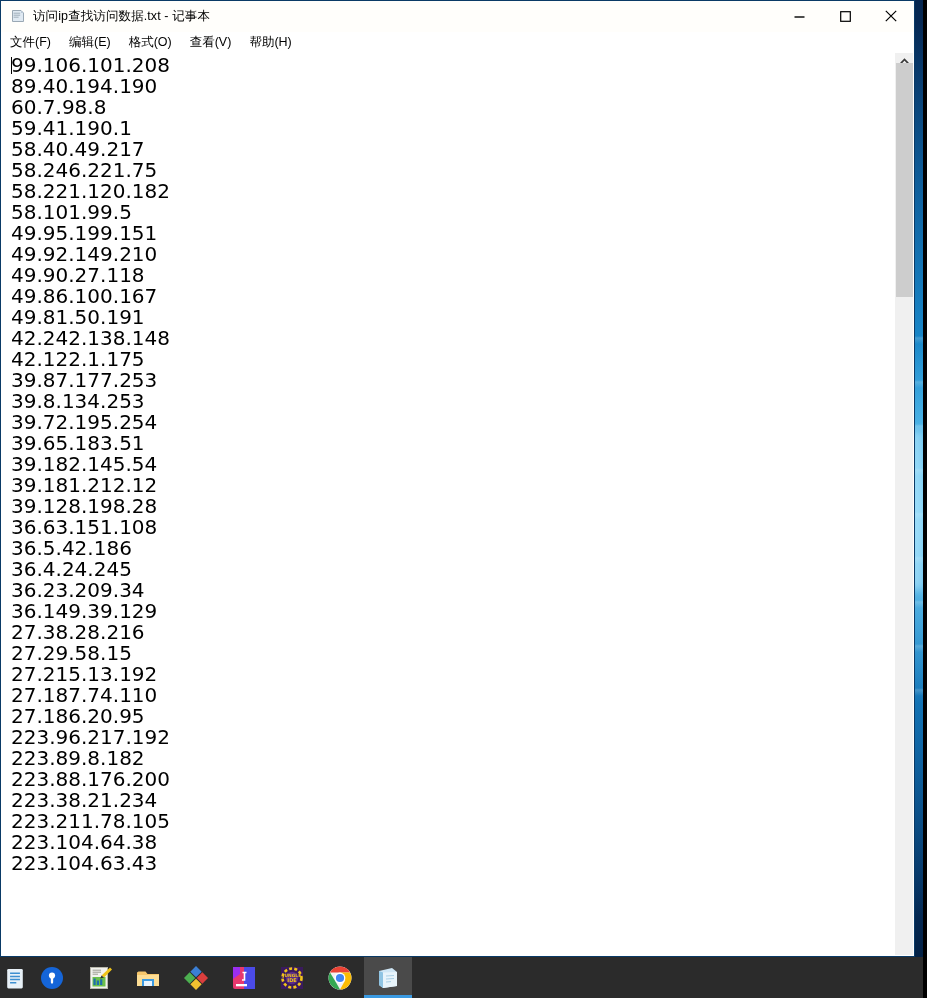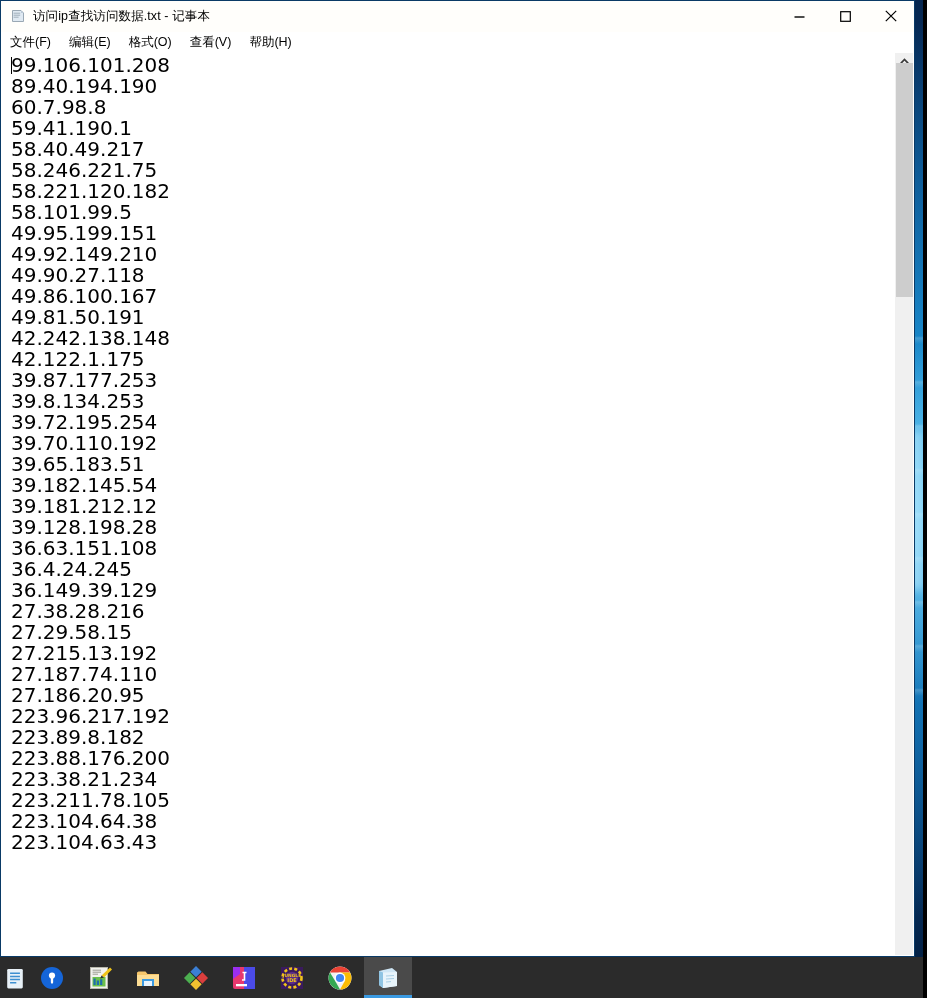--- a/index.html
+++ b/index.html
@@ -283,27 +283,28 @@
             <div class="text-line">49.95.199.151</div>
             <div class="text-line">49.92.149.210</div>
             <div class="text-line">49.90.27.118</div>
             <div class="text-line">49.86.100.167</div>
             <div class="text-line">49.81.50.191</div>
             <div class="text-line">42.242.138.148</div>
             <div class="text-line">42.122.1.175</div>
             <div class="text-line">39.87.177.253</div>
             <div class="text-line">39.8.134.253</div>
             <div class="text-line">39.72.195.254</div>
-            <div class="text-line">39.70.110.192</div>
             <div class="text-line">39.65.183.51</div>
             <div class="text-line">39.182.145.54</div>
             <div class="text-line">39.181.212.12</div>
             <div class="text-line">39.128.198.28</div>
             <div class="text-line">36.63.151.108</div>
+            <div class="text-line">36.5.42.186</div>
             <div class="text-line">36.4.24.245</div>
+            <div class="text-line">36.23.209.34</div>
             <div class="text-line">36.149.39.129</div>
             <div class="text-line">27.38.28.216</div>
             <div class="text-line">27.29.58.15</div>
             <div class="text-line">27.215.13.192</div>
             <div class="text-line">27.187.74.110</div>
             <div class="text-line">27.186.20.95</div>
             <div class="text-line">223.96.217.192</div>
             <div class="text-line">223.89.8.182</div>
             <div class="text-line">223.88.176.200</div>
             <div class="text-line">223.38.21.234</div>

